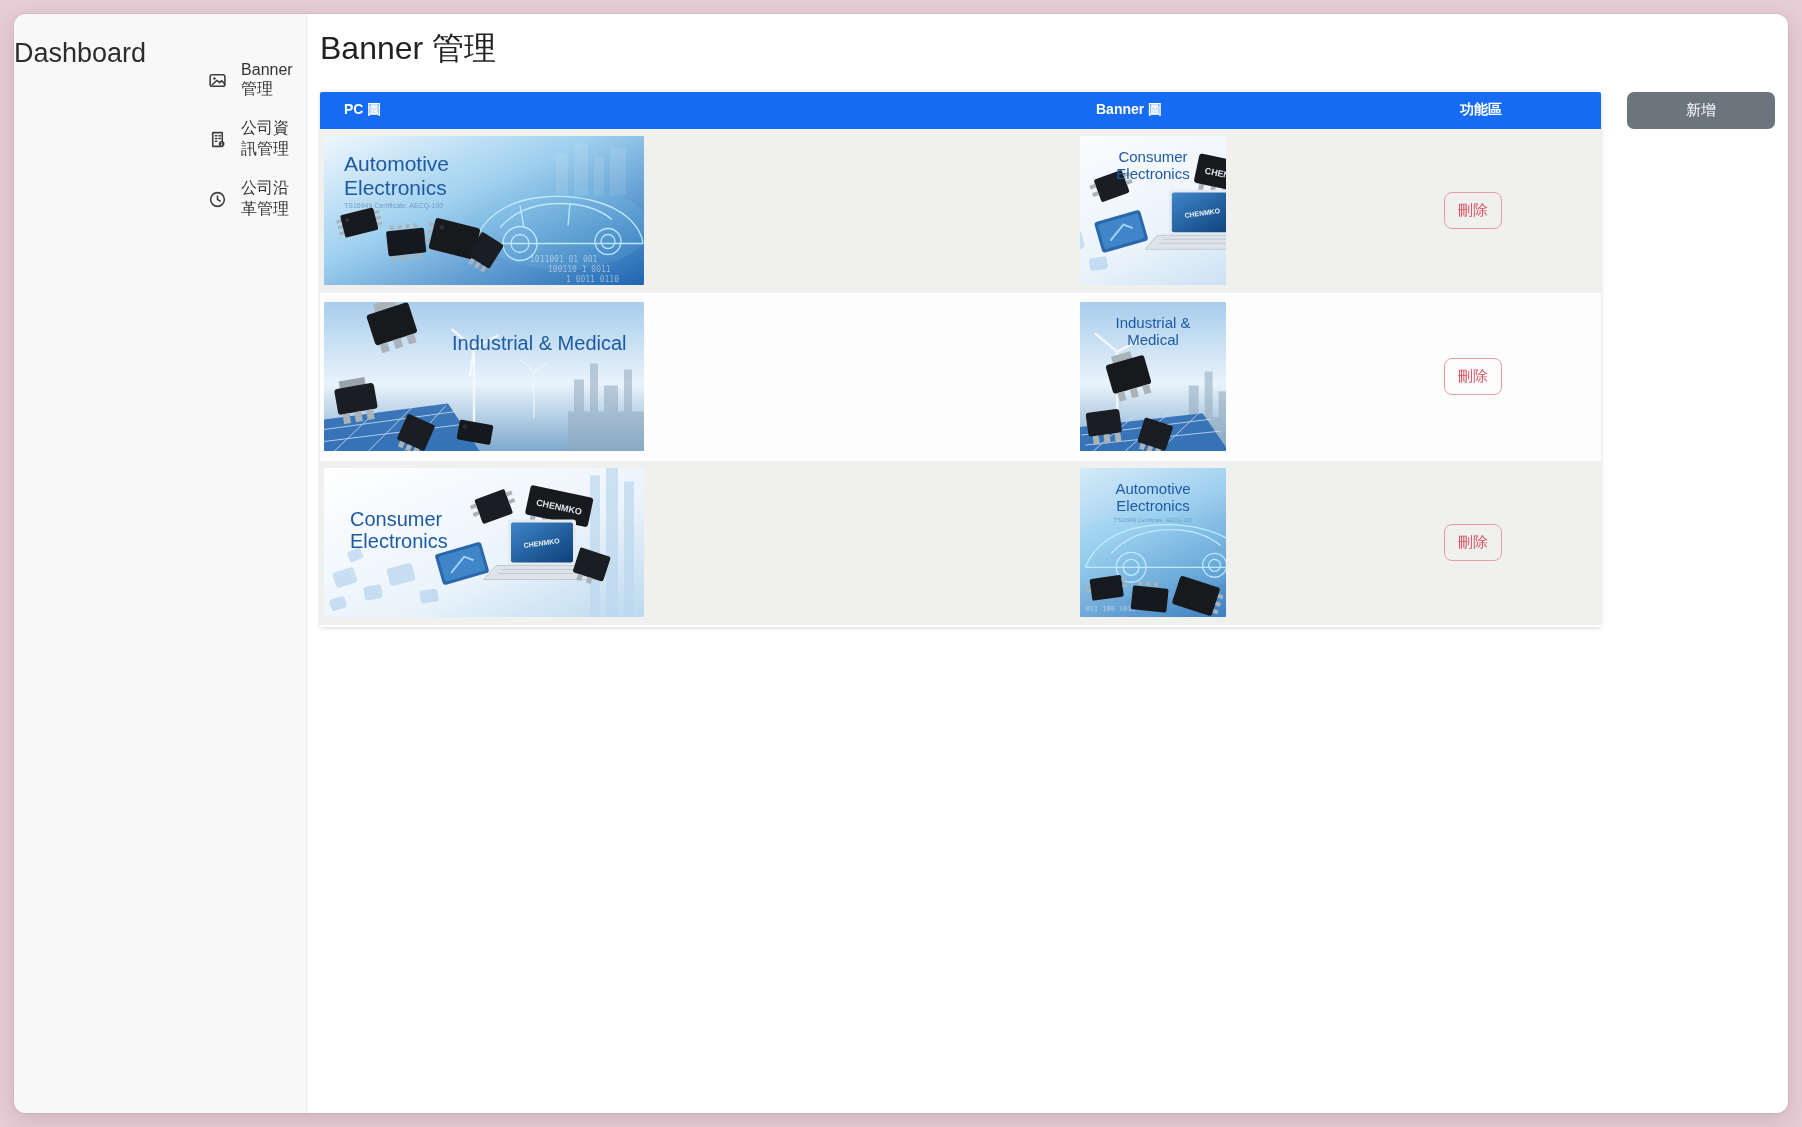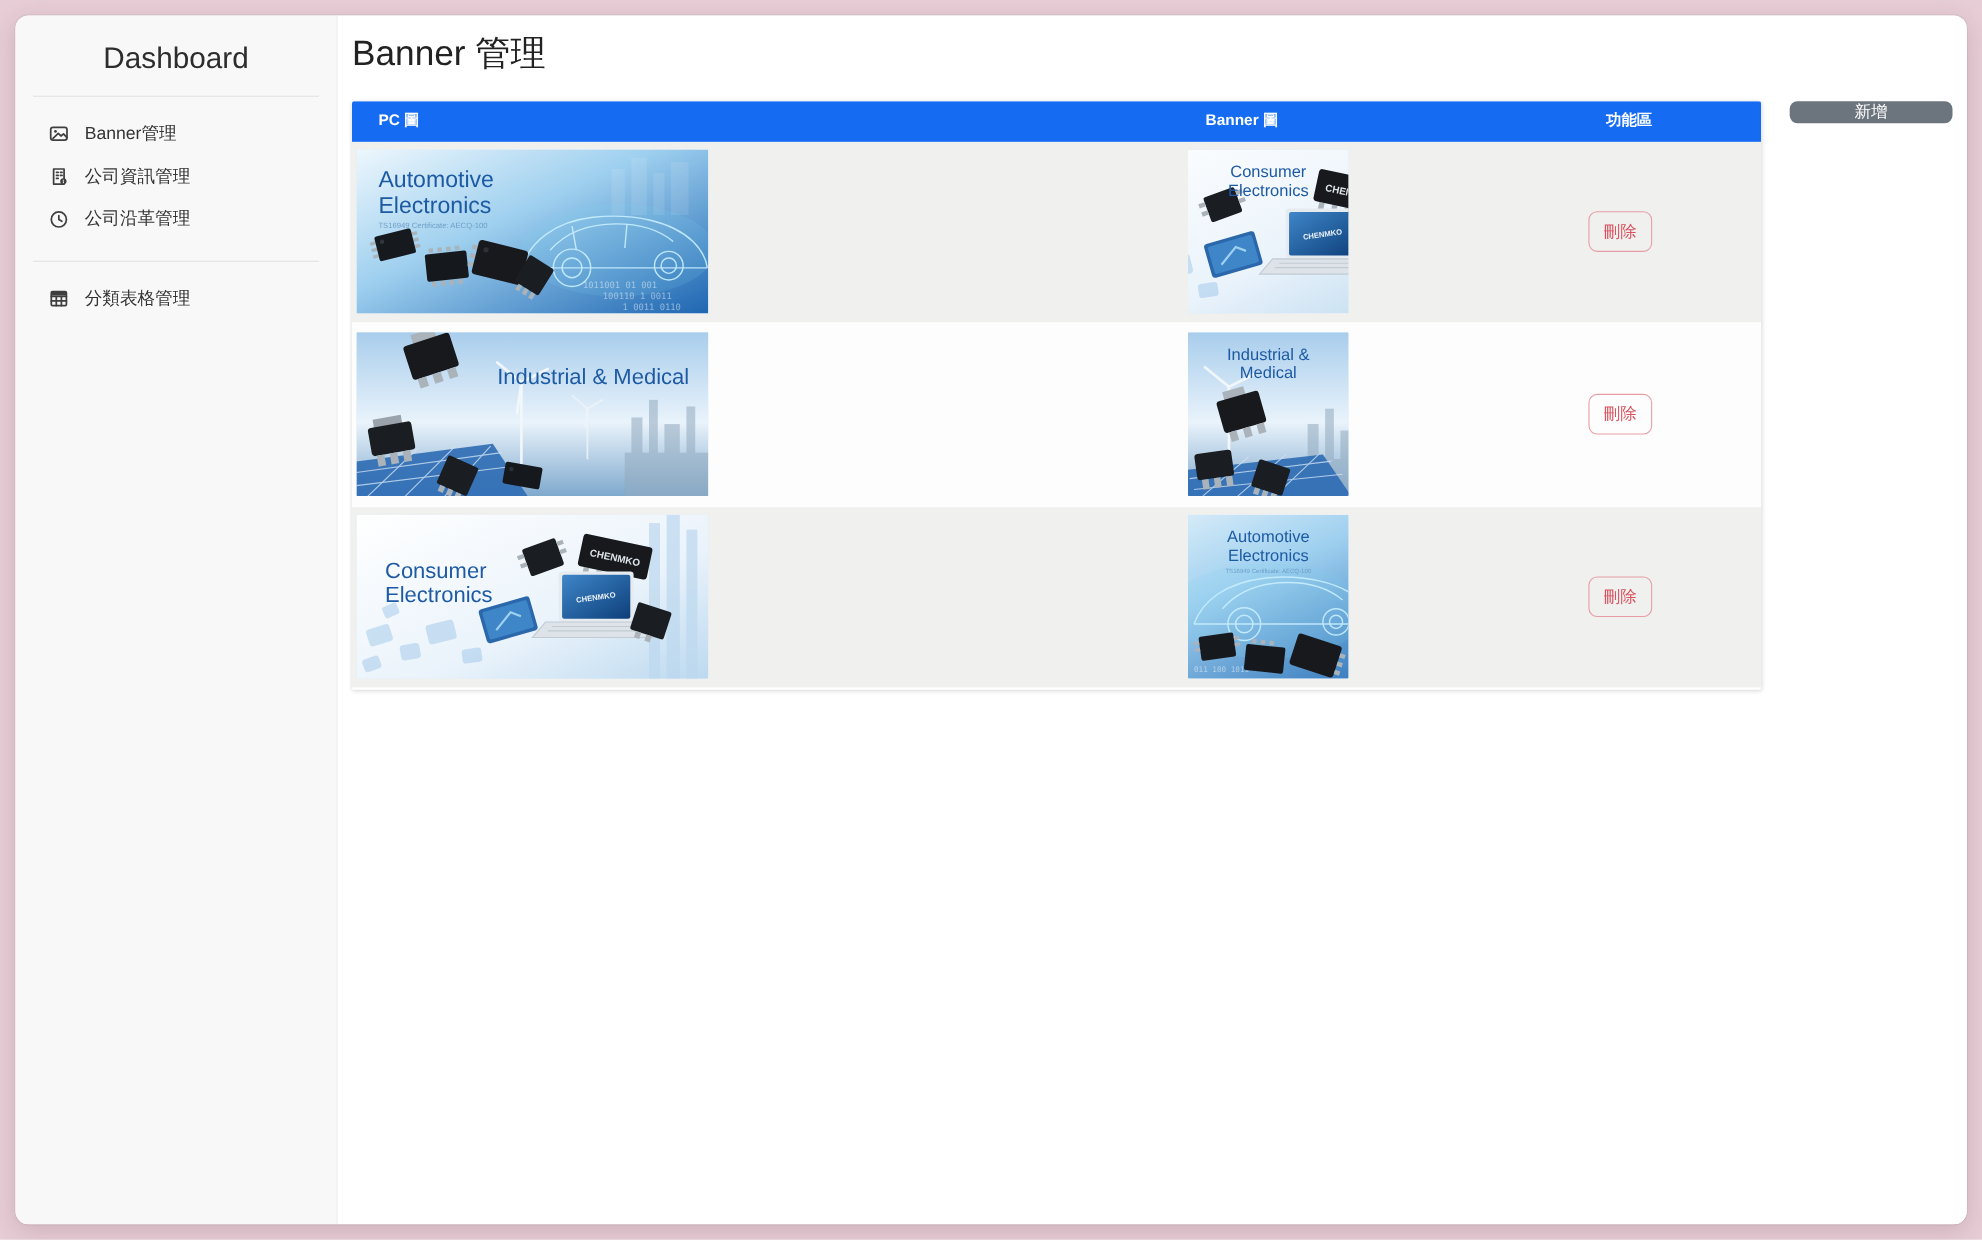--- a/index.html
+++ b/index.html
@@ -14,21 +14,21 @@
     position: absolute; left: 14px; top: 14px;
     width: 1774px; height: 1099px;
     background: #ffffff; border-radius: 12px; overflow: hidden;
     display: flex;
     box-shadow: 0 0 0 1px rgba(0,0,0,.05), 0 6px 22px rgba(90,50,60,.18);
   }
   
   .sidebar {
     width: 293px; height: 100%;
     background: #f9f8f8; border-right: 1px solid #ececec;
-    display: flex; flex-direction: column;
+    display: flex; flex-direction: row;
     padding-top: 24px;
   }
   .sidebar-title { text-align: center; font-size: 27px; font-weight: 500; color: #2d2d2d; }
   .divider { border: none; border-top: 1px solid #e3e1e1; margin: 18px 16px 0 16px; }
   .nav-group { margin-top: 14px; }
   .nav-item {
     display: flex; align-items: center; gap: 14px;
     padding: 9px 10px 9px 30px; font-size: 16px; color: #333;
     cursor: pointer; user-select: none;
   }
@@ -79,21 +79,21 @@
   .mb .banner-text { left: 0; right: 0; top: 13px; text-align: center; padding: 0 16px; }
   .mb .banner-title { font-size: 15px; }
   .mb .banner-sub { font-size: 5.5px; margin-top: 2px; }
   
   .delete-btn {
     font-family: inherit; font-size: 15px; color: #d9535f;
     background: transparent; border: 1px solid #e79da6; border-radius: 8px;
     padding: 8px 13px; cursor: pointer;
   }
   .add-btn {
-    margin-left: 26px; width: 148px; height: 20px;
+    margin-left: 26px; width: 148px; height: 37px;
     background: #6c757d; color: #fff; border: none; border-radius: 7px;
     font-family: inherit; font-size: 15px; cursor: pointer;
   }
 </style>
 </head>
 <body>
 
 <svg width="0" height="0" style="position:absolute" aria-hidden="true">
   <defs>
     <linearGradient id="g-auto" x1="0" y1="0" x2="1" y2="1">

